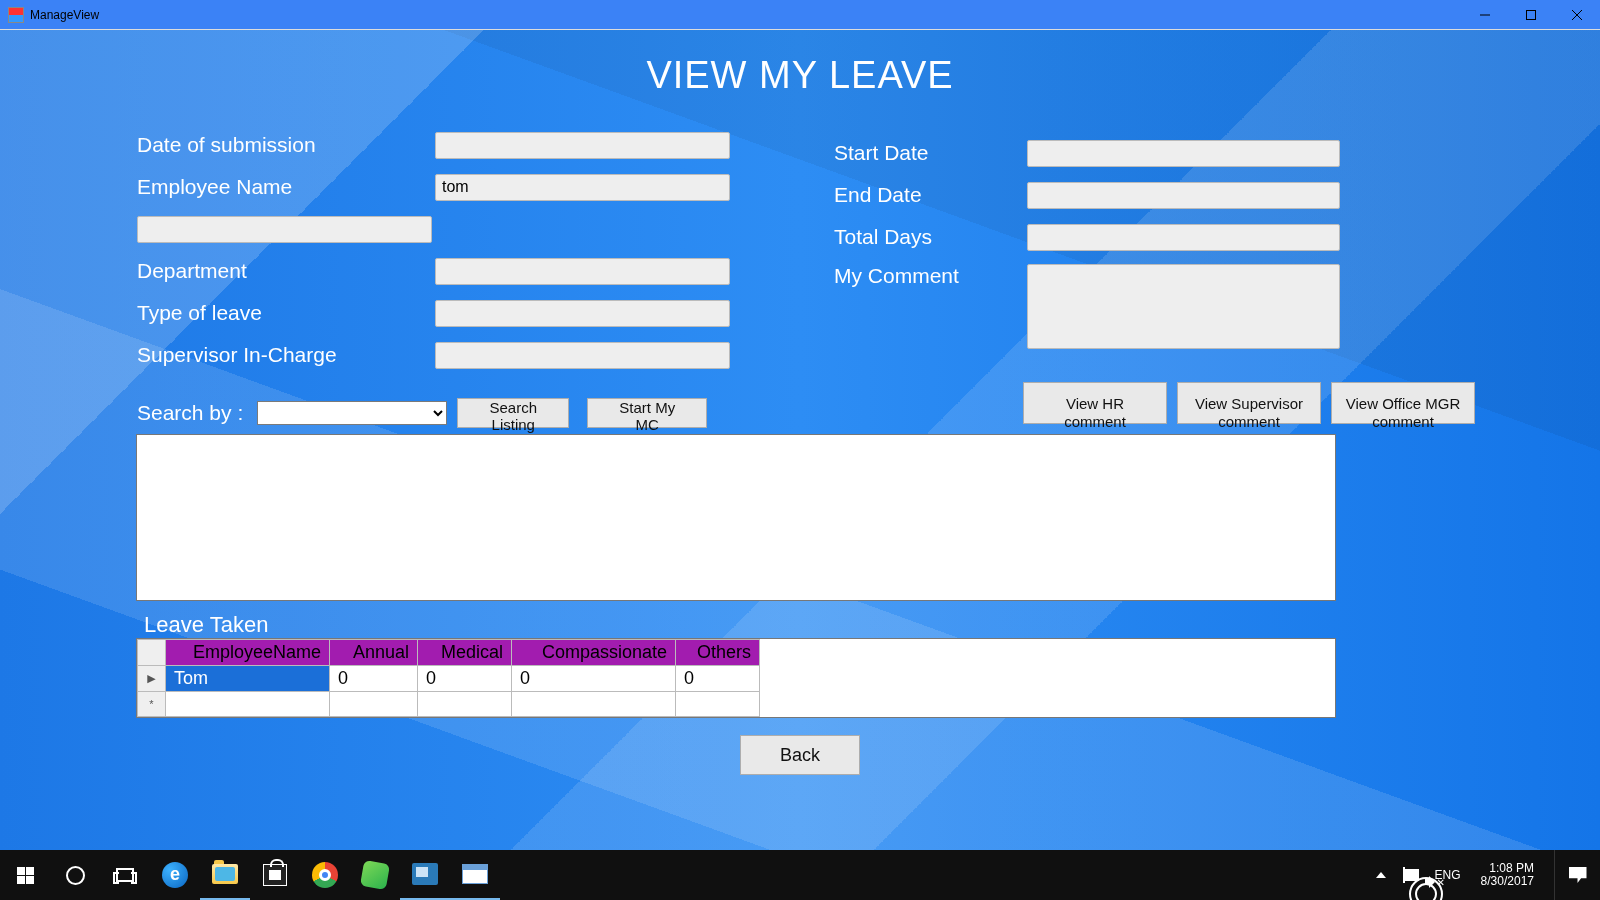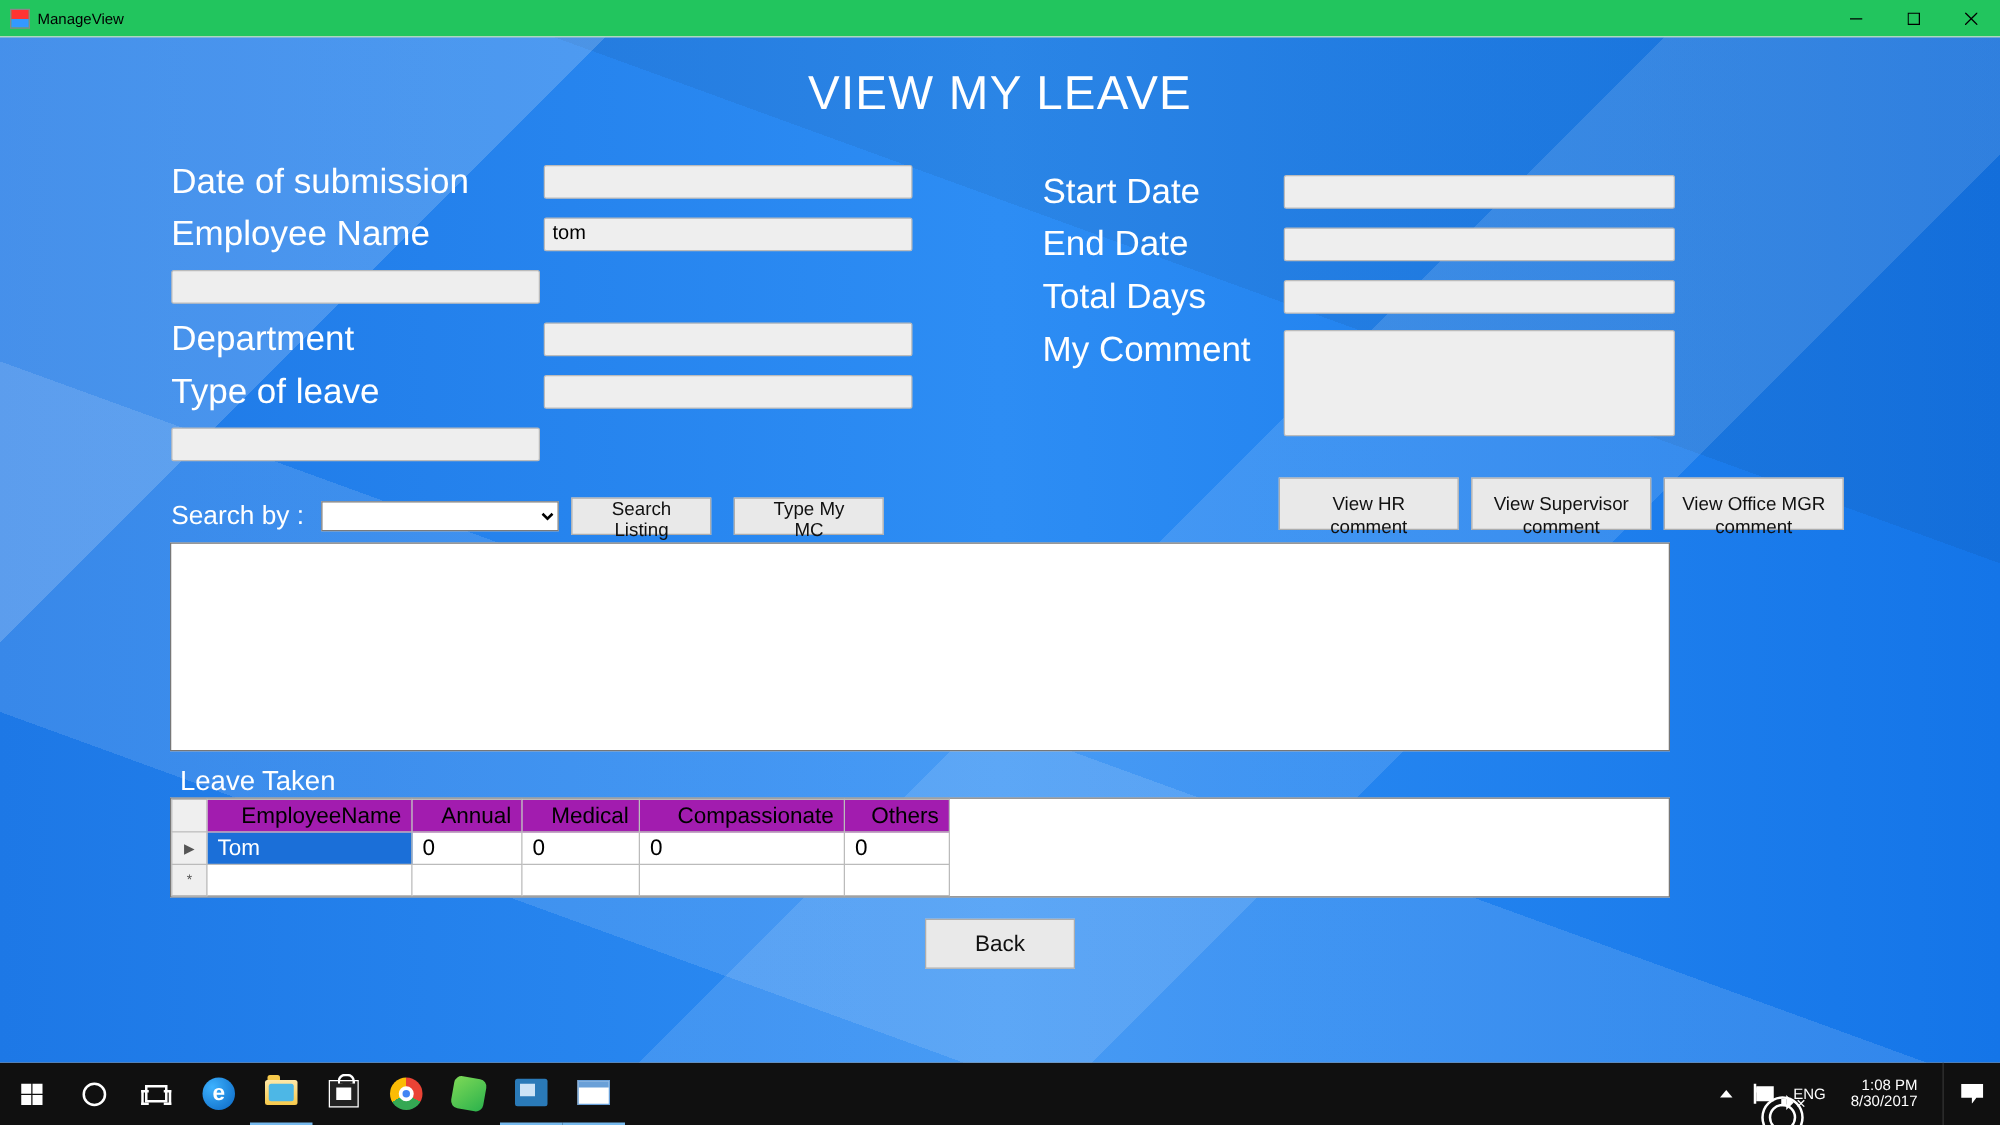--- a/index.html
+++ b/index.html
@@ -1,19 +1,19 @@
 <!DOCTYPE html>
 <html><head>
 <meta charset="utf-8">
 <style>
 * { margin: 0; padding: 0; box-sizing: border-box; font-family: "Segoe UI", Arial, sans-serif; }
 html, body { width: 1600px; height: 900px; overflow: hidden; background: #fff; }
 
 .titlebar {
-  height: 30px; background: #22c55e; display: flex; align-items: center;
+  height: 30px; background: #3b82f6; display: flex; align-items: center;
   border-bottom: 1px solid #ddd;
 }
 .titlebar .app-icon {
   width: 16px; height: 16px; margin: 0 6px 0 8px;
   background: linear-gradient(to bottom, #f33 0 50%, #39f 50% 100%);
   border: 1px solid #888;
 }
 .titlebar .title { font-size: 12px; color: #000; flex: 1; }
 .titlebar .win-btn {
   width: 46px; height: 30px; display: flex; align-items: center; justify-content: center;
@@ -32,21 +32,21 @@
   color: #fff; font-size: 38px; font-weight: 400; letter-spacing: 1px;
   text-align: center; padding-top: 24px;
 }
 
 .form-grid { position: absolute; left: 137px; top: 94px; width: 1260px; }
 .left-col, .right-col { position: absolute; }
 .left-col { left: 0; top: 0; }
 .right-col { left: 697px; top: 8px; }
 
 .frow { display: flex; align-items: center; height: 42px; }
-.frow label { color: #fff; font-size: 28px; width: 298px; }
+.frow label { color: #fff; font-size: 21px; width: 298px; }
 .right-col .frow label { width: 193px; }
 .fld {
   background: #eee; border: 1px solid #bbb; height: 27px; width: 295px;
   border-radius: 2px; font-size: 16px; padding: 0 6px; color: #000;
 }
 .right-col .fld { width: 313px; }
 .fld.comment { height: 85px; resize: none; }
 
 .search-row {
   position: absolute; left: 137px; top: 368px; display: flex; align-items: center; gap: 10px;
@@ -179,20 +179,21 @@
       </div>
       <div class="frow">
         <label>Department</label>
         <input class="fld" value="" style="">
       </div>
       <div class="frow">
         <label>Type of leave</label>
         <input class="fld" value="" style="">
       </div>
       <div class="frow">
+        <label>Supervisor In-Charge</label>
         <input class="fld" value="" style="">
       </div>
     </div>
 
     <div class="right-col">
       <div class="frow">
         <label>Start Date</label>
         <input class="fld" value="" style="">
       </div>
       <div class="frow">
@@ -207,21 +208,21 @@
         <label>My Comment</label>
         <textarea class="fld comment" style=""></textarea>
       </div>
     </div>
   </div>
 
   <div class="search-row">
     <span class="lbl">Search by :</span>
     <select class="combo"></select>
     <button class="btn small" style="width:112px">Search Listing</button>
-    <button class="btn small" style="width:120px; margin-left:8px;">Type My MC</button>
+    <button class="btn small" style="width:120px; margin-left:8px;">Start My MC</button>
   </div>
 
   <div class="comment-buttons">
     <button class="btn big">View HR comment</button>
     <button class="btn big">View Supervisor comment</button>
     <button class="btn big">View Office MGR comment</button>
   </div>
 
   <div class="listing"></div>
 

